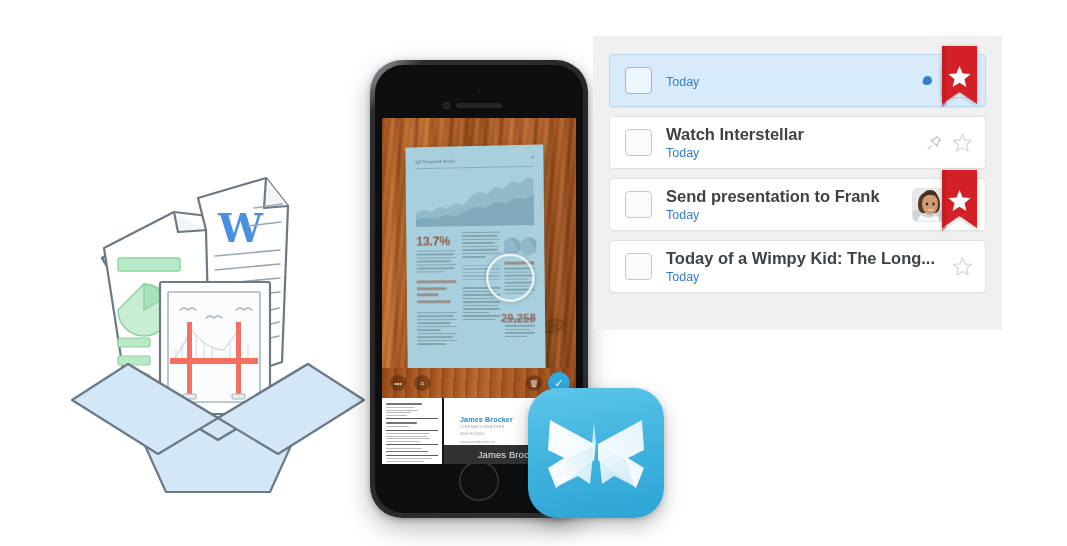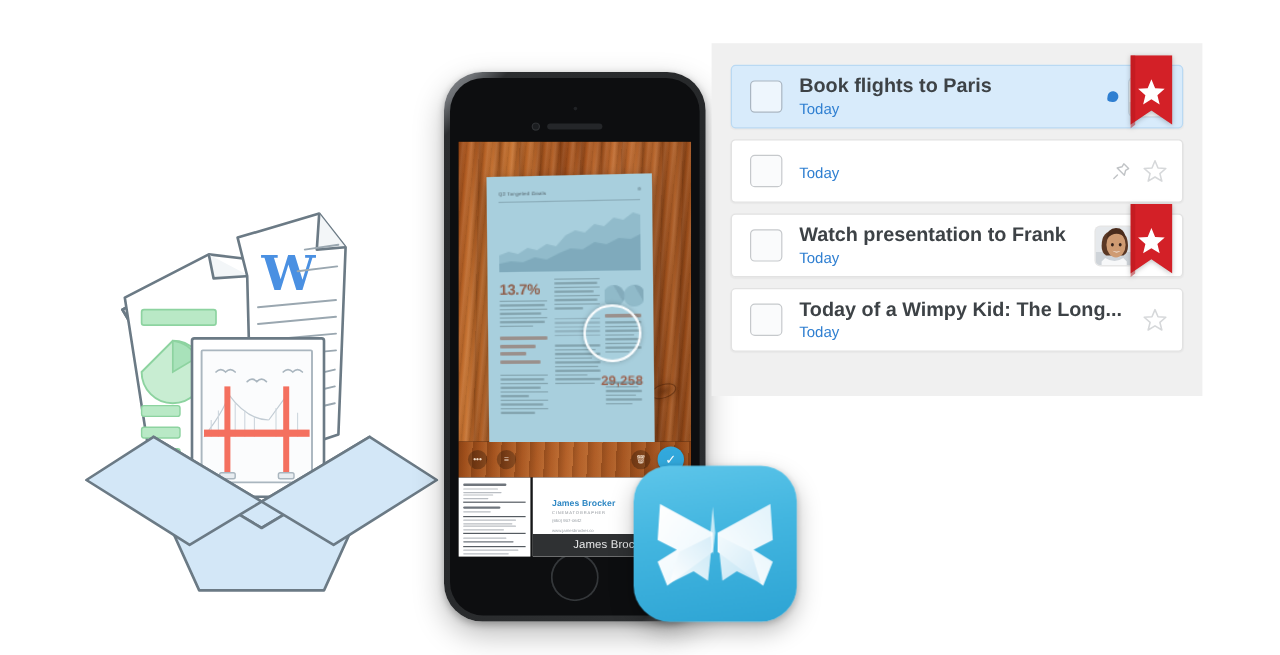--- a/index.html
+++ b/index.html
@@ -476,21 +476,20 @@
         <path d="M66 34 L68 56 L66 74 L64 56 Z" fill="#ffffff" opacity=".7"></path>
       </g>
     </svg>
   </div>
 
   <div class="tasks-panel">
 
     <div class="task-row selected">
       <div class="chk"></div>
       <div class="task-text">
-        <div class="task-title">Book flights to Paris</div>
         <div class="task-sub">Today</div>
       </div>
       <div class="task-right">
         <div class="note-dot"></div>
         <div class="avatar">
           <svg width="32" height="32" viewBox="0 0 32 32">
             <rect width="32" height="32" fill="#dfe3e6"></rect>
             <rect x="0" y="20" width="32" height="12" fill="#c9ced3"></rect>
             <ellipse cx="16" cy="14" rx="9" ry="11" fill="#8a5a3c"></ellipse>
             <path d="M7 11 q9 -9 18 0 q-2 -9 -9 -9 q-7 0 -9 9 z" fill="#3a2a20"></path>
@@ -506,41 +505,42 @@
           <path d="M0 0 H35 V58 L17.5 46 L0 58 Z" fill="#d32027"></path>
           <path d="M0 0 H4 V58 L0 61 Z" fill="#b8151c" opacity=".5"></path>
           <path d="M17.5 20 L20.6 27.5 L28.6 28 L22.5 33.3 L24.4 41 L17.5 36.8 L10.6 41 L12.5 33.3 L6.4 28 L14.4 27.5 Z" fill="#ffffff"></path>
         </svg>
       </div>
     </div>
 
     <div class="task-row">
       <div class="chk"></div>
       <div class="task-text">
+        <div class="task-title">Watch Interstellar</div>
         <div class="task-sub">Today</div>
       </div>
       <div class="task-right">
         <span class="pin-icon">
           <svg width="17" height="17" viewBox="0 0 17 17" fill="none" stroke="#8e9398" stroke-width="1.2" stroke-linejoin="round">
             <path d="M10.5 2.5 L14.5 6.5 L12 8 L11 12 L5 6 L9 5 Z"></path>
             <line x1="5.2" y1="11.8" x2="2.2" y2="14.8" stroke-linecap="round"></line>
           </svg>
         </span>
         <span class="star-outline">
           <svg width="21" height="21" viewBox="0 0 21 21" fill="none" stroke="#9ea3a8" stroke-width="1.3" stroke-linejoin="round">
             <path d="M10.5 2 L13 8 L19.5 8.4 L14.6 12.7 L16.2 19 L10.5 15.5 L4.8 19 L6.4 12.7 L1.5 8.4 L8 8 Z"></path>
           </svg>
         </span>
       </div>
     </div>
 
     <div class="task-row">
       <div class="chk"></div>
       <div class="task-text">
-        <div class="task-title">Watch presentation to Frank</div>
+        <div class="task-title">Send presentation to Frank</div>
         <div class="task-sub">Today</div>
       </div>
       <div class="task-right" style="margin-right:40px;">
         <div class="avatar">
           <svg width="32" height="32" viewBox="0 0 32 32">
             <rect width="32" height="32" fill="#e6e9ec"></rect>
             <rect x="0" y="21" width="32" height="11" fill="#cfd4d9"></rect>
             <path d="M5 16 q0 -13 11 -13 q11 0 11 13 q0 6 -4 8 l-14 0 q-4 -2 -4 -8 z" fill="#5a3724"></path>
             <ellipse cx="17" cy="15" rx="8" ry="10.5" fill="#cf9b72"></ellipse>
             <path d="M9 10 q8 -8 16 -1 q-1 -8 -8 -8 q-7 0 -8 9 z" fill="#4a2c1c"></path>

